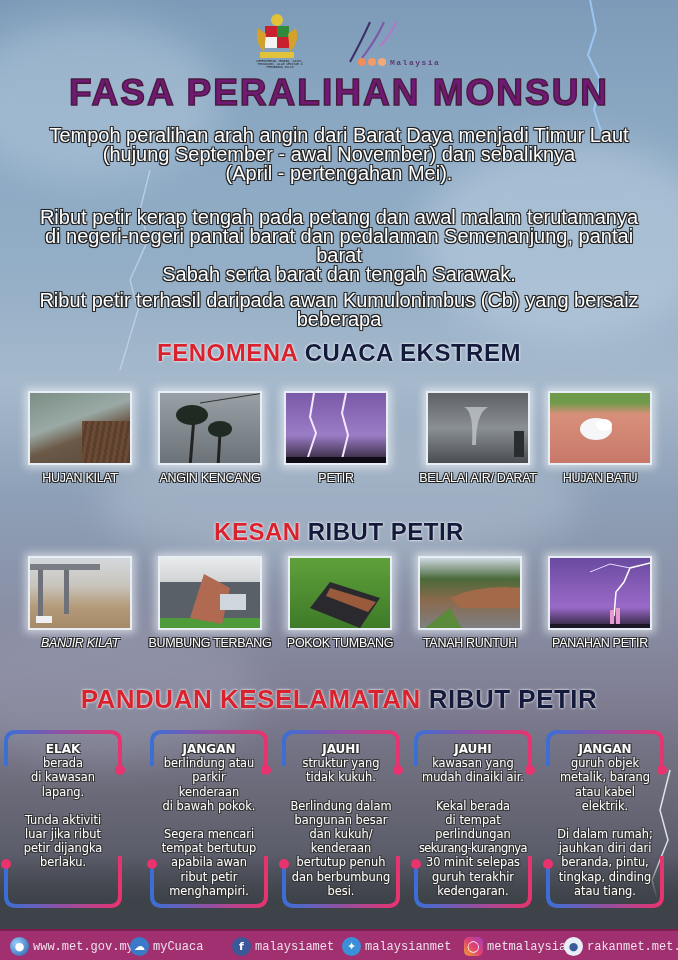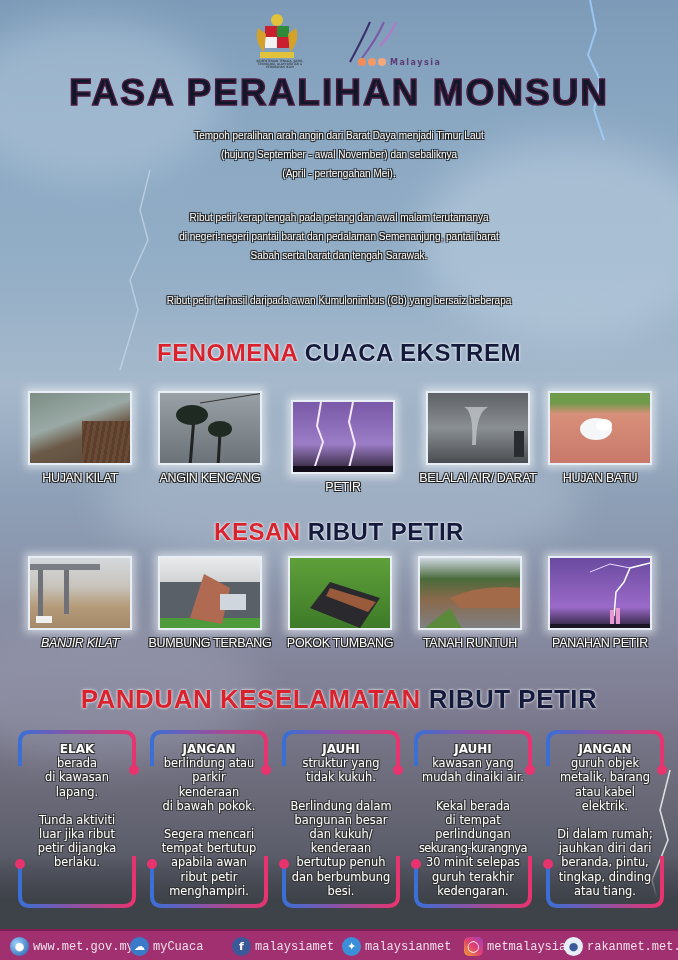--- a/index.html
+++ b/index.html
@@ -4,33 +4,33 @@
 <style>
   * { box-sizing: border-box; margin: 0; padding: 0; }
   html, body { width: 678px; height: 960px; overflow: hidden; }
   body {
     font-family: "DejaVu Sans", sans-serif;
     position: relative;
     background: linear-gradient(180deg, #7d9bb8 0%, #8aa7c2 12%, #93aec6 28%, #a6b9cc 40%, #8d9fb6 52%, #8a92a8 62%, #807f95 72%, #6c6b7a 82%, #545763 92%, #4a4c52 96%);
   }
   .bg-cloud { position: absolute; border-radius: 50%; filter: blur(18px); opacity: .45; }
   .bolt { position: absolute; }
-  .header { position: absolute; top: 6px; left: 0; width: 550px; height: 64px; }
+  .header { position: absolute; top: 6px; left: 0; width: 550px; height: 64px; font-family: Liberation Mono, monospace; }
   .crest { position: absolute; left: 252px; top: 6px; width: 50px; height: 54px; }
   .crest-caption { position: absolute; left: 252px; top: 54px; width: 56px; font-size: 3px; color: #222; text-align: center; line-height: 3px; }
   .met-logo { position: absolute; left: 340px; top: 14px; width: 120px; height: 50px; }
   .met-malaysia { position: absolute; left: 390px; top: 52px; font-size: 8px; letter-spacing: 1.5px; color: #5b3c74; font-weight: bold; }
   .main-title {
     position: absolute; top: 72px; left: 0; width: 678px; text-align: center;
     font-family: "Liberation Sans", sans-serif; font-weight: 900; font-size: 37px; letter-spacing: 2px;
-    color: #0f172a; -webkit-text-stroke: 1.5px #4a1a3c;
+    color: #701a75; -webkit-text-stroke: 1.5px #4a1a3c;
   }
   .para {
     position: absolute; left: 30px; width: 618px; text-align: center;
-    font-family: "Liberation Sans", sans-serif; font-size: 10px; line-height: 19px; color: #fff;
+    font-family: "Liberation Sans", sans-serif; font-size: 20px; line-height: 19px; color: #fff;
     text-shadow: -1px -1px 0 #222, 1px -1px 0 #222, -1px 1px 0 #222, 1px 1px 0 #222, 0 0 2px #000;
   }
   .section-title {
     position: absolute; left: 0; width: 678px; text-align: center;
     font-family: "Liberation Sans", sans-serif; font-weight: 900; font-size: 24px; letter-spacing: .5px;
   }
   .section-title .red { color: #d8232f; text-shadow: 0 0 3px #fff, 0 0 1px #fff; }
   .section-title .navy { color: #141a3c; text-shadow: 0 0 3px #fff, 0 0 1px #fff; }
   .photo-row { position: absolute; left: 0; width: 678px; }
   .photo-item { position: absolute; width: 128px; text-align: center; }
@@ -132,21 +132,21 @@
       <svg width="104" height="74">
           <path d="M30 74 L34 24" stroke="#222" stroke-width="3"></path>
           <ellipse cx="32" cy="22" rx="16" ry="10" fill="#1f2a22"></ellipse>
           <path d="M58 74 L60 40" stroke="#222" stroke-width="3"></path>
           <ellipse cx="60" cy="36" rx="12" ry="8" fill="#1f2a22"></ellipse>
           <line x1="40" y1="10" x2="104" y2="0" stroke="#333" stroke-width="1"></line>
         </svg>
     </div>
     <div class="photo-label">ANGIN KENCANG</div>
   </div>
-  <div class="photo-item" style="left:279px;margin-top:9px;">
+  <div class="photo-item" style="left:272px;">
     <div class="photo" style="background:linear-gradient(180deg,#7a5aa8,#9b7cc6 60%,#2a2030 100%);">
       <svg width="104" height="74">
           <polyline points="28,0 24,24 30,40 22,64" fill="none" stroke="#f4e8ff" stroke-width="2"></polyline>
           <polyline points="60,0 56,20 62,42 56,66" fill="none" stroke="#f4e8ff" stroke-width="2"></polyline>
           <rect x="0" y="64" width="104" height="10" fill="#120c18"></rect>
         </svg>
     </div>
     <div class="photo-label">PETIR</div>
   </div>
   <div class="photo-item" style="left:414px;">
@@ -225,21 +225,21 @@
     </div>
     <div class="photo-label">PANAHAN PETIR</div>
   </div>
 </div>
 
 <div class="section-title" style="top:684px; font-size:26px;">
   <span class="red">PANDUAN KESELAMATAN</span>
   <span class="navy">RIBUT PETIR</span>
 </div>
 
-<div class="guide" style="left:14px;">
+<div class="guide" style="left:0;">
   <svg class="frame" width="126" height="186">
     <defs>
         <linearGradient id="g1" x1="0" x2="1">
           <stop offset="0" stop-color="#3b6fd6"></stop>
           <stop offset="1" stop-color="#e8336f"></stop>
         </linearGradient>
       </defs>
     <path d="M6 40 L6 16 Q6 6 16 6 L110 6 Q120 6 120 16 L120 42" fill="none" stroke="url(#g1)" stroke-width="4"></path>
     <circle cx="120" cy="44" r="5" fill="#e8336f"></circle>
     <path d="M120 130 L120 170 Q120 180 110 180 L16 180 Q6 180 6 170 L6 140" fill="none" stroke="url(#g1)" stroke-width="4"></path>

